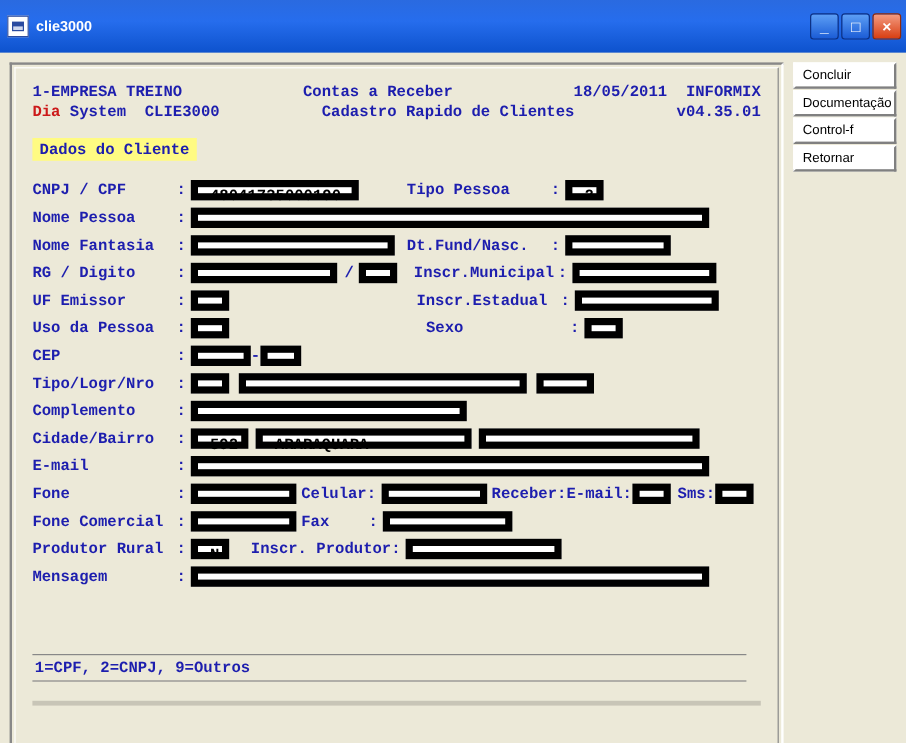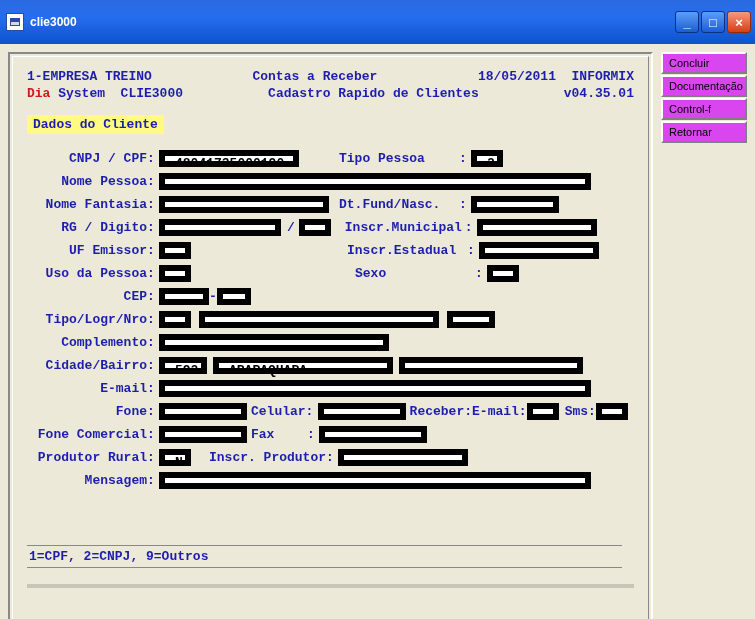--- a/index.html
+++ b/index.html
@@ -87,21 +87,21 @@
     position: relative;
   }
 
   .sidebar {
     width: 86px;
     display: flex;
     flex-direction: column;
     gap: 1px;
   }
   .side-btn {
-    background: #d946ef;
+    background: #ffffff;
     border: 2px solid;
     border-color: #fff #808080 #808080 #fff;
     font-family: Tahoma, Arial, sans-serif;
     font-size: 11px;
     color: #000;
     text-align: left;
     padding: 3px 6px;
     white-space: nowrap;
   }
 
@@ -120,21 +120,21 @@
 
   
   .frow {
     display: flex;
     align-items: center;
     margin-bottom: 3px;
     min-height: 20px;
     white-space: nowrap;
   }
   .lbl { display: inline-block; }
-  .lbl-main { width: 120px; text-align: right; }
+  .lbl-main { width: 120px; }
   .colon { width: 12px; text-align: left;}
   .fld {
     display: inline-block;
     background: #fff;
     border: 6px solid #000000;
     height: 17px;
     box-sizing: border-box;
     font-family: "Courier New", monospace;
     font-size: 13px;
     font-weight: bold;

